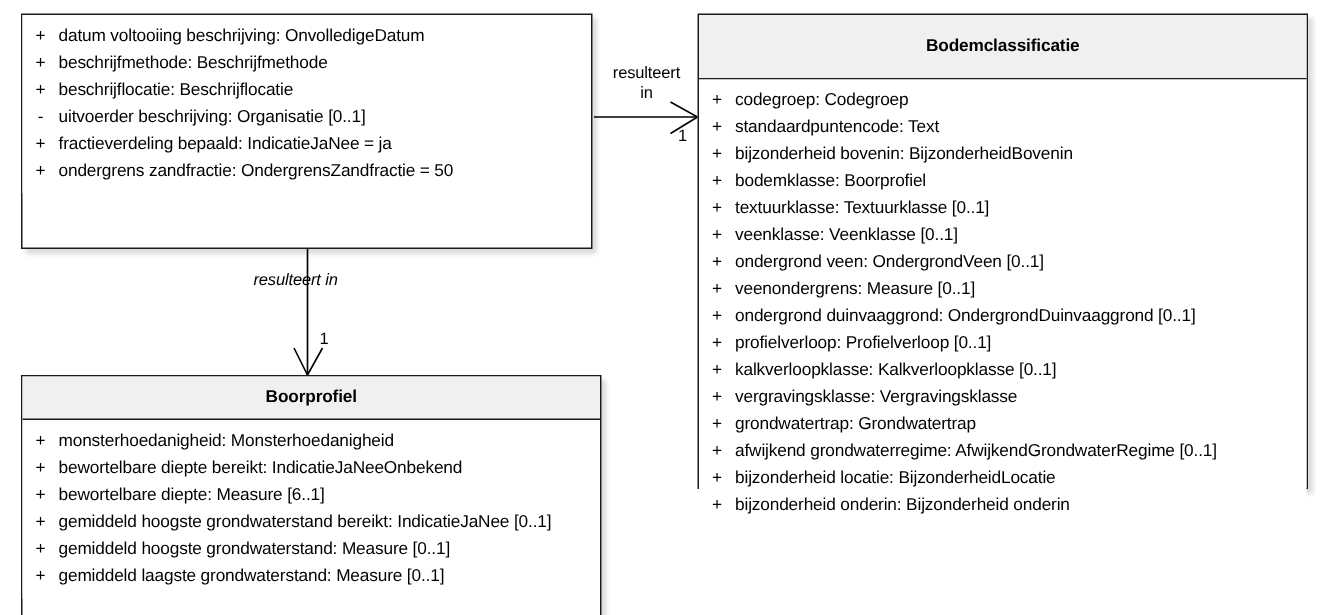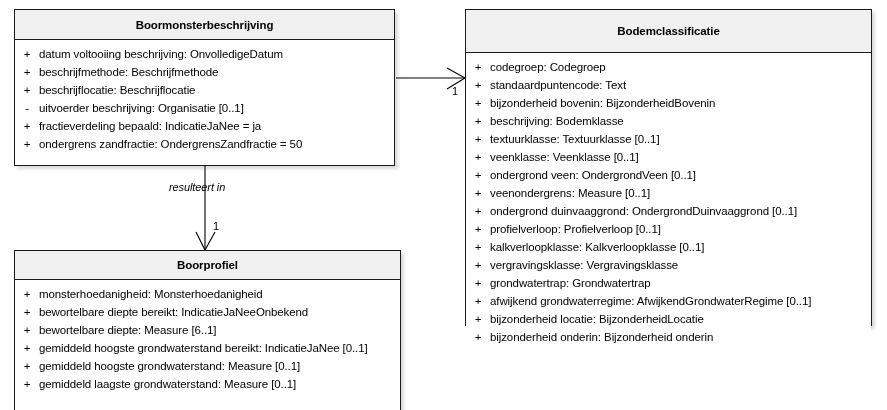--- a/index.html
+++ b/index.html
@@ -167,27 +167,30 @@
       <line class="conn-line" x1="396" y1="78" x2="465" y2="78"></line>
       <polyline class="conn-arrow" points="447,68 465,78 447,89"></polyline>
     </g>
 
     <g>
       <line class="conn-line" x1="205" y1="166" x2="205" y2="250"></line>
       <polyline class="conn-arrow" points="196,232 205,250 215,232"></polyline>
     </g>
   </svg>
 
+  <div class="conn-label" id="label-resulteert-in-right">
+    <div>resulteert</div>
+    <div>in</div>
+  </div>
   <div class="conn-mult" id="mult-right">1</div>
 
   <div class="conn-label" id="label-resulteert-in-down">resulteert in</div>
   <div class="conn-mult" id="mult-down">1</div>
 
   <div class="uml-class" id="box-boormonsterbeschrijving">
-    <div class="uml-header">Boormonsterbeschrijving</div>
     <div class="uml-body">
       <div class="attr-row">
         <span class="attr-vis">+</span>
         <span class="attr-text">datum voltooiing beschrijving: OnvolledigeDatum</span>
       </div>
       <div class="attr-row">
         <span class="attr-vis">+</span>
         <span class="attr-text">beschrijfmethode: Beschrijfmethode</span>
       </div>
       <div class="attr-row">
@@ -249,21 +252,21 @@
       <div class="attr-row">
         <span class="attr-vis">+</span>
         <span class="attr-text">standaardpuntencode: Text</span>
       </div>
       <div class="attr-row">
         <span class="attr-vis">+</span>
         <span class="attr-text">bijzonderheid bovenin: BijzonderheidBovenin</span>
       </div>
       <div class="attr-row">
         <span class="attr-vis">+</span>
-        <span class="attr-text">beschrijving: Bodemklasse</span>
+        <span class="attr-text">bodemklasse: Boorprofiel</span>
       </div>
       <div class="attr-row">
         <span class="attr-vis">+</span>
         <span class="attr-text">textuurklasse: Textuurklasse [0..1]</span>
       </div>
       <div class="attr-row">
         <span class="attr-vis">+</span>
         <span class="attr-text">veenklasse: Veenklasse [0..1]</span>
       </div>
       <div class="attr-row">

